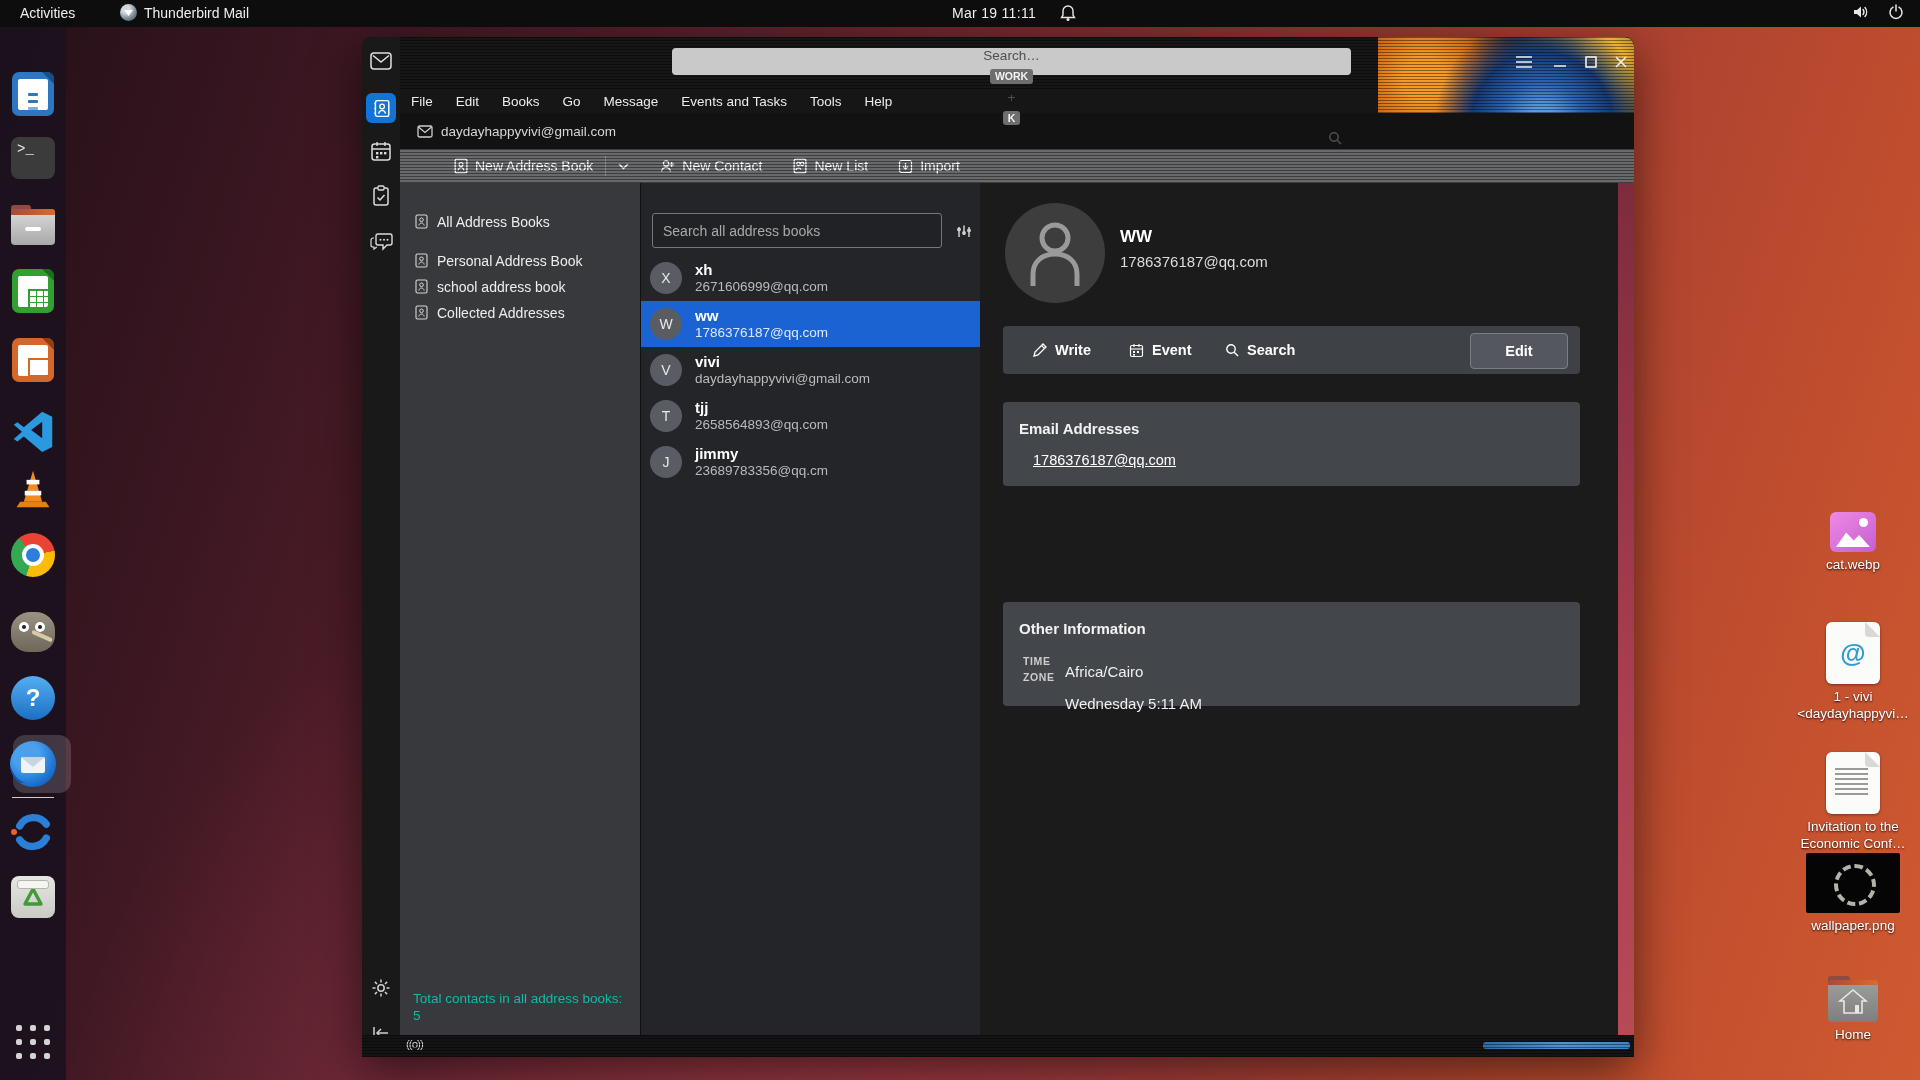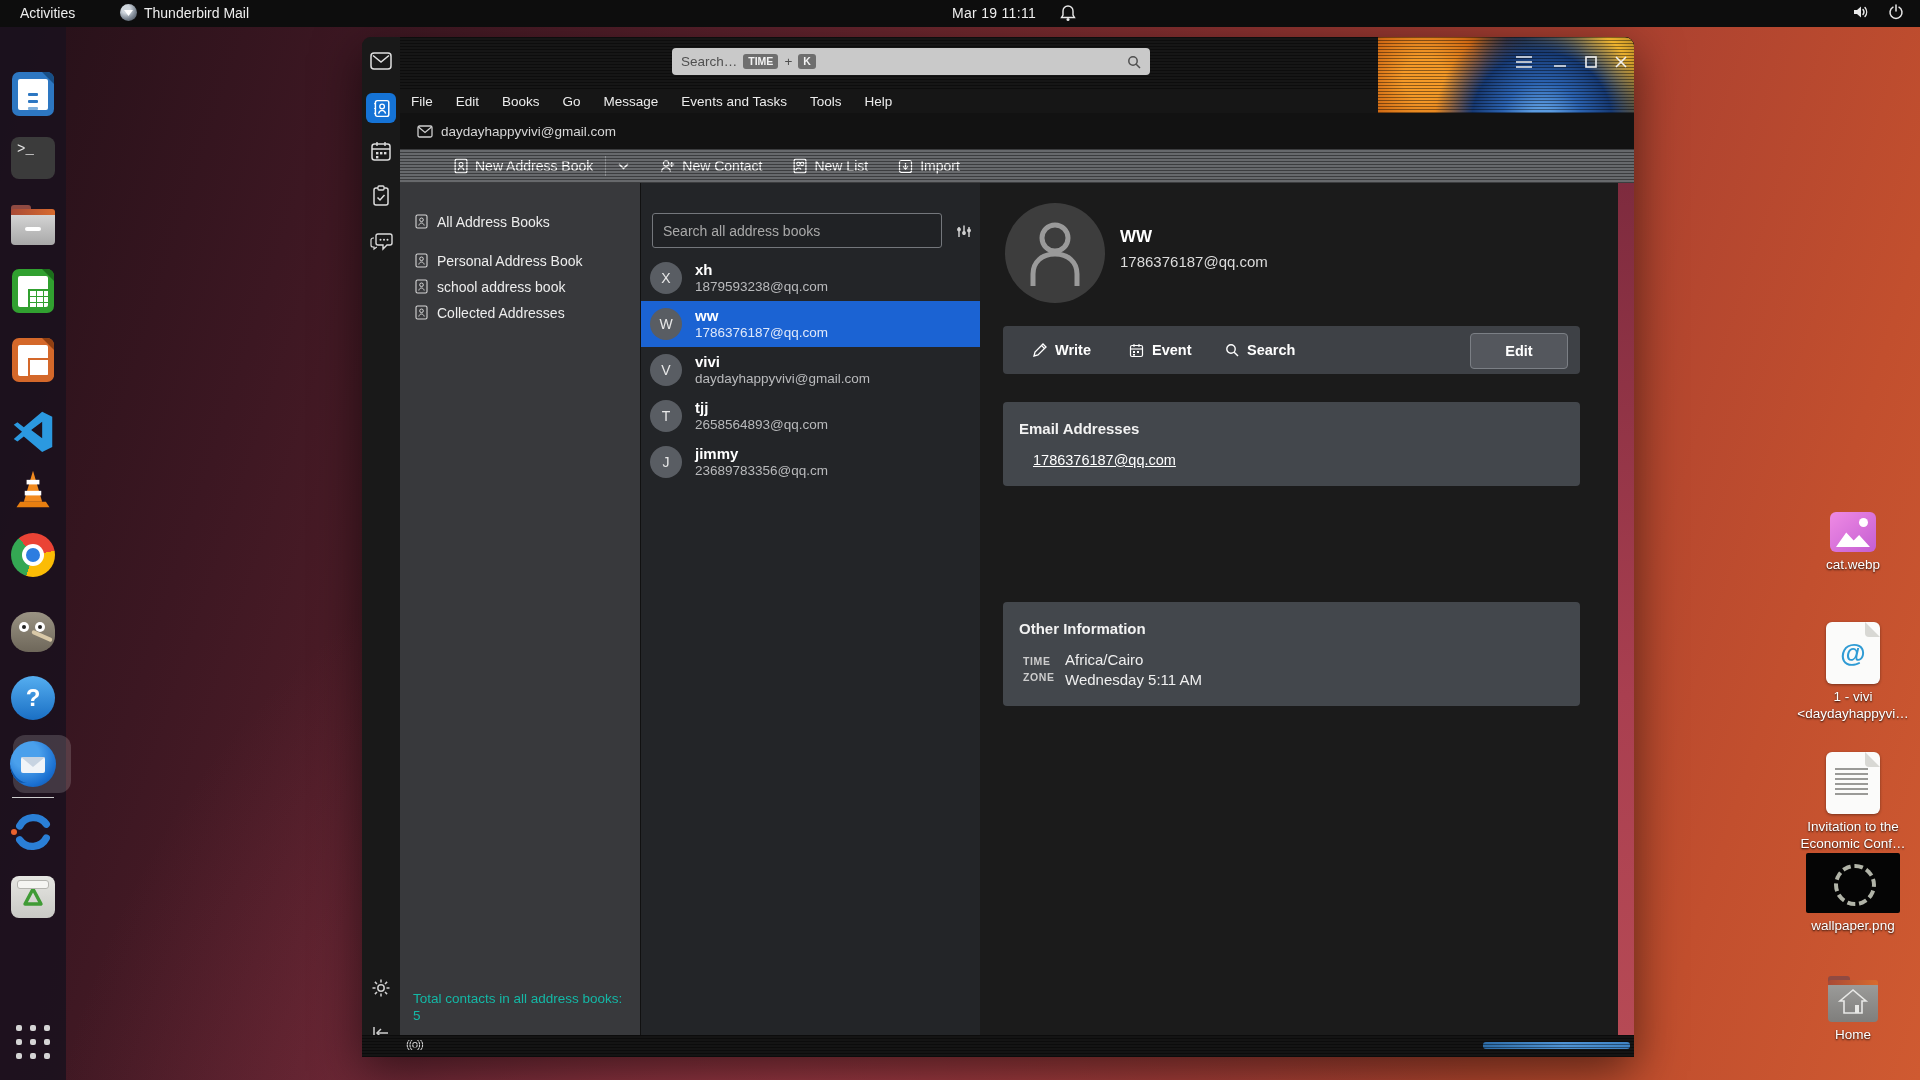--- a/index.html
+++ b/index.html
@@ -81,21 +81,21 @@
   .scan::after{content:"";position:absolute;inset:0;background:repeating-linear-gradient(180deg,rgba(0,0,0,.42) 0 1px,rgba(255,255,255,0) 1px 3px);pointer-events:none;}
   .titlebar{position:absolute;left:38px;top:0;right:0;height:53px;background:#161616;}
   .ffart{position:absolute;left:1016px;top:0;width:256px;height:148px;border-radius:0 9px 0 0;
     background:
       radial-gradient(circle at 64% 58%, #5b9be0 0 8%, #2b62b0 22%, #173a74 38%, rgba(10,16,34,0) 58%),
       radial-gradient(circle at 18% 28%, #f59a28 0 9%, #d06a15 24%, rgba(120,50,8,0) 46%),
       radial-gradient(circle at 88% 14%, #f0b42e 0 7%, rgba(180,110,20,0) 38%),
       radial-gradient(circle at 38% 96%, #e07a1e 0 12%, rgba(150,70,12,0) 44%),
       radial-gradient(circle at 70% 90%, #27c0d8 0 5%, rgba(20,120,150,0) 30%),
       #0a0d19;}
-  .searchbox{position:absolute;left:310px;top:11px;width:478px;height:27px;background:#c9c9c9;border-radius:4px;display:flex;align-items:center;padding:0 9px;box-sizing:border-box;color:#4f4f4f;font-size:13.5px;gap:6px;z-index:3;}
+  .searchbox{position:absolute;left:310px;top:11px;width:679px;height:27px;background:#c9c9c9;border-radius:4px;display:flex;align-items:center;padding:0 9px;box-sizing:border-box;color:#4f4f4f;font-size:13.5px;gap:6px;z-index:3;flex-direction:column;}
   .kbd{background:#6e6e6e;color:#f3f3f3;font-size:10.5px;font-weight:bold;border-radius:3px;padding:2px 5px;line-height:1;}
   .searchbox .mag{margin-left:auto;}
   .winctl{position:absolute;top:13px;width:24px;height:24px;display:flex;align-items:center;justify-content:center;z-index:6;}
   .menubar{position:absolute;left:38px;top:53px;right:256px;height:23px;display:flex;align-items:center;gap:19px;padding-left:9px;font-size:13.5px;color:#ececec;background:#161616;z-index:2;}
   .menubar span{padding:1px 2px;}
   .tabbar{position:absolute;left:38px;top:76px;right:0;height:36px;background:#121212;}
   .tab{position:absolute;top:0;height:36px;display:flex;align-items:center;gap:8px;padding:0 12px;box-sizing:border-box;font-size:13.5px;color:#d6d6d6;}
   .tab.active{background:#4c4f54;border-top:2px solid #f2f2f2;color:#fff;}
   .tab .closex{margin-left:14px;}
   .tbtoolbar{position:absolute;left:38px;top:112px;right:0;height:34px;background:#67696c;display:flex;align-items:center;gap:0;padding-left:45px;font-size:14px;color:#fff;z-index:1;}
@@ -127,21 +127,21 @@
   .bigavatar{position:absolute;left:25px;top:20px;width:100px;height:100px;border-radius:50%;background:#3d3d3d;display:flex;align-items:center;justify-content:center;overflow:hidden;}
   .dname{position:absolute;left:140px;top:44px;font-size:17px;font-weight:bold;color:#fff;}
   .demail{position:absolute;left:140px;top:70px;font-size:15px;color:#dcdcdc;}
   .actionbar{position:absolute;left:23px;top:143px;width:577px;height:48px;background:#3e4146;border-radius:4px;}
   .action{position:absolute;top:0;height:48px;display:flex;align-items:center;gap:8px;font-size:14.5px;font-weight:bold;color:#fff;}
   .editbtn{position:absolute;right:12px;top:7px;width:96px;height:34px;background:#54575d;border:1px solid #7b7f85;border-radius:4px;color:#fff;font-size:14.5px;font-weight:bold;display:flex;align-items:center;justify-content:center;}
   .card{position:absolute;left:23px;width:577px;background:#43474c;border-radius:4px;}
   .cardtitle{position:absolute;left:16px;top:18px;font-size:15px;font-weight:bold;color:#f2f2f2;}
   .linkval{color:#fff;font-size:14.5px;text-decoration:underline;}
   .fieldlab{font-size:10.5px;font-weight:bold;color:#cdcdcd;letter-spacing:.6px;}
-  .otherval{font-size:15px;color:#efefef;line-height:1.35;}
+  .otherval{font-size:15px;color:#efefef;line-height:1.35;margin-top:12px;}
 
   .statusbar{position:absolute;left:0;top:998px;width:1272px;height:22px;background:#141414;}
   .signal{position:absolute;left:44px;top:3px;font-size:11.5px;color:#dadada;letter-spacing:-1px;}
   .hthumb{position:absolute;left:1121px;top:7px;width:147px;height:7px;border-radius:3px;background:linear-gradient(90deg,#2e6da8,#4f93d4 55%,#3f84c4);}
 </style>
 </head>
 <body>
 
 <div class="topbar">
   <span class="activities">Activities</span>
@@ -317,21 +317,21 @@
   <div class="dlabel">Home</div>
 </div>
 
 <div class="window">
 
   <div class="titlebar scan"></div>
   <div class="ffart scan"></div>
 
   <div class="searchbox">
     <span>Search…</span>
-    <span class="kbd">TIME</span>
+    <span class="kbd">WORK</span>
     <span>+</span>
     <span class="kbd">K</span>
     <span class="mag">
       <svg width="14" height="14" viewBox="0 0 14 14">
           <circle cx="6" cy="6" r="4.2" fill="none" stroke="#4f4f4f" stroke-width="1.5"></circle>
           <line x1="9.2" y1="9.2" x2="13" y2="13" stroke="#4f4f4f" stroke-width="1.5"></line>
         </svg>
     </span>
   </div>
 
@@ -547,21 +547,21 @@
             <circle cx="8" cy="9" r="1.2" fill="#cfcfcf"></circle>
             <circle cx="13" cy="6.5" r="1.2" fill="#cfcfcf"></circle>
           </g>
         </svg>
     </div>
 
     <div class="crow" style="top:72px">
       <div class="cavatar">X</div>
       <div>
           <div class="cname">xh</div>
-           <div class="cemail">1879593238@qq.com</div>
+           <div class="cemail">2671606999@qq.com</div>
         </div>
     </div>
     <div class="crow selected" style="top:118px">
       <div class="cavatar">W</div>
       <div>
           <div class="cname">ww</div>
            <div class="cemail">1786376187@qq.com</div>
         </div>
     </div>
     <div class="crow" style="top:164px">

